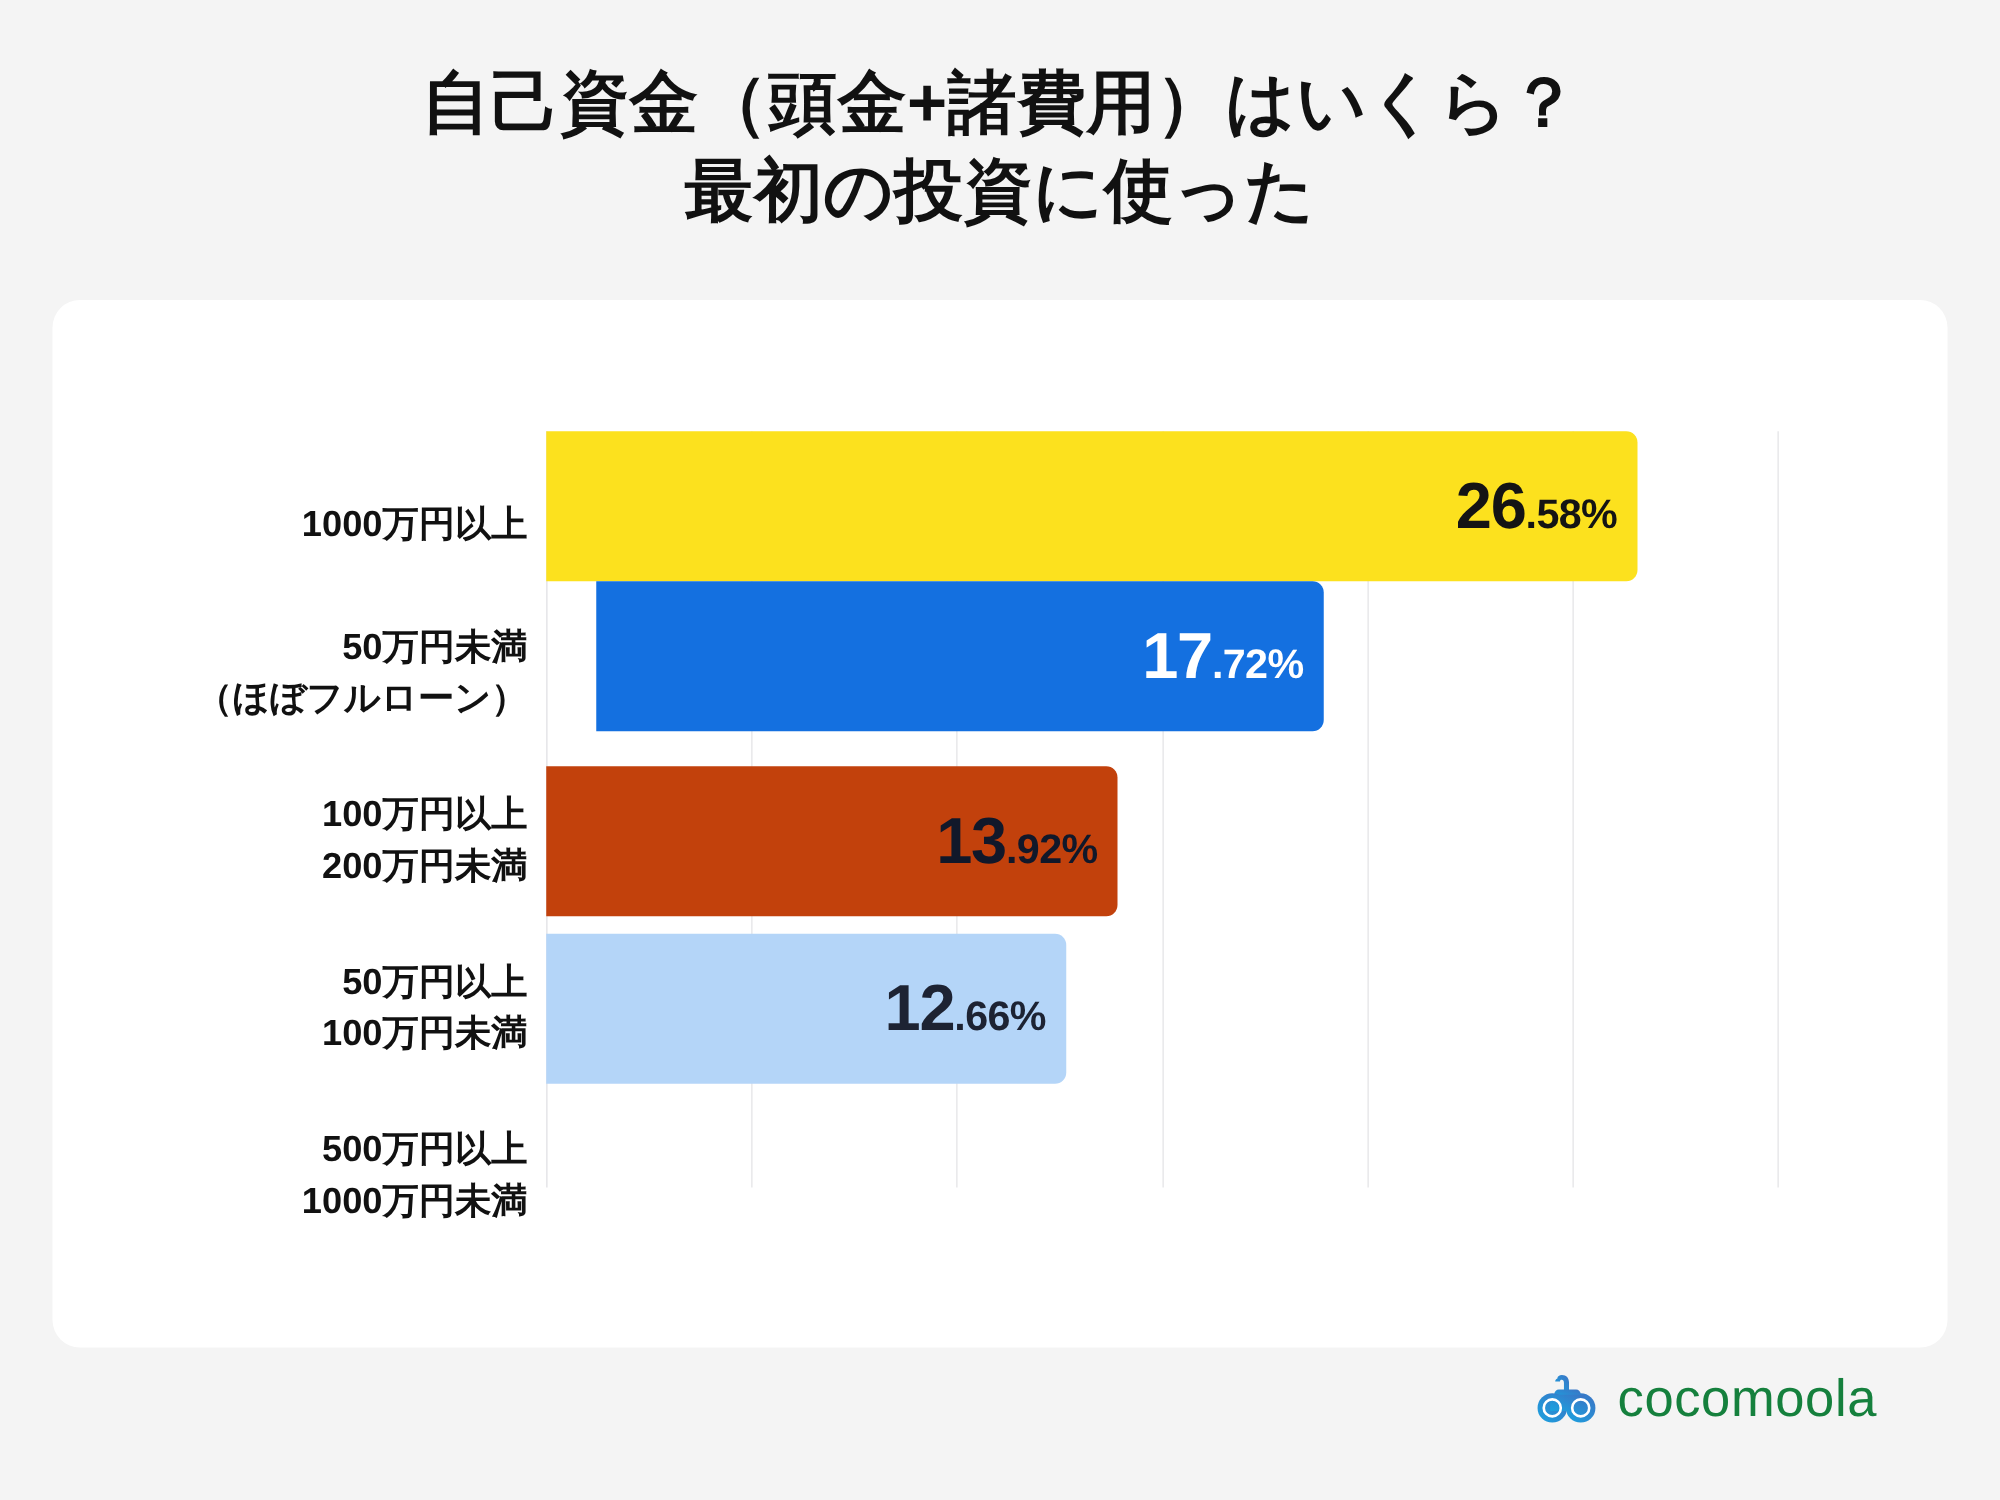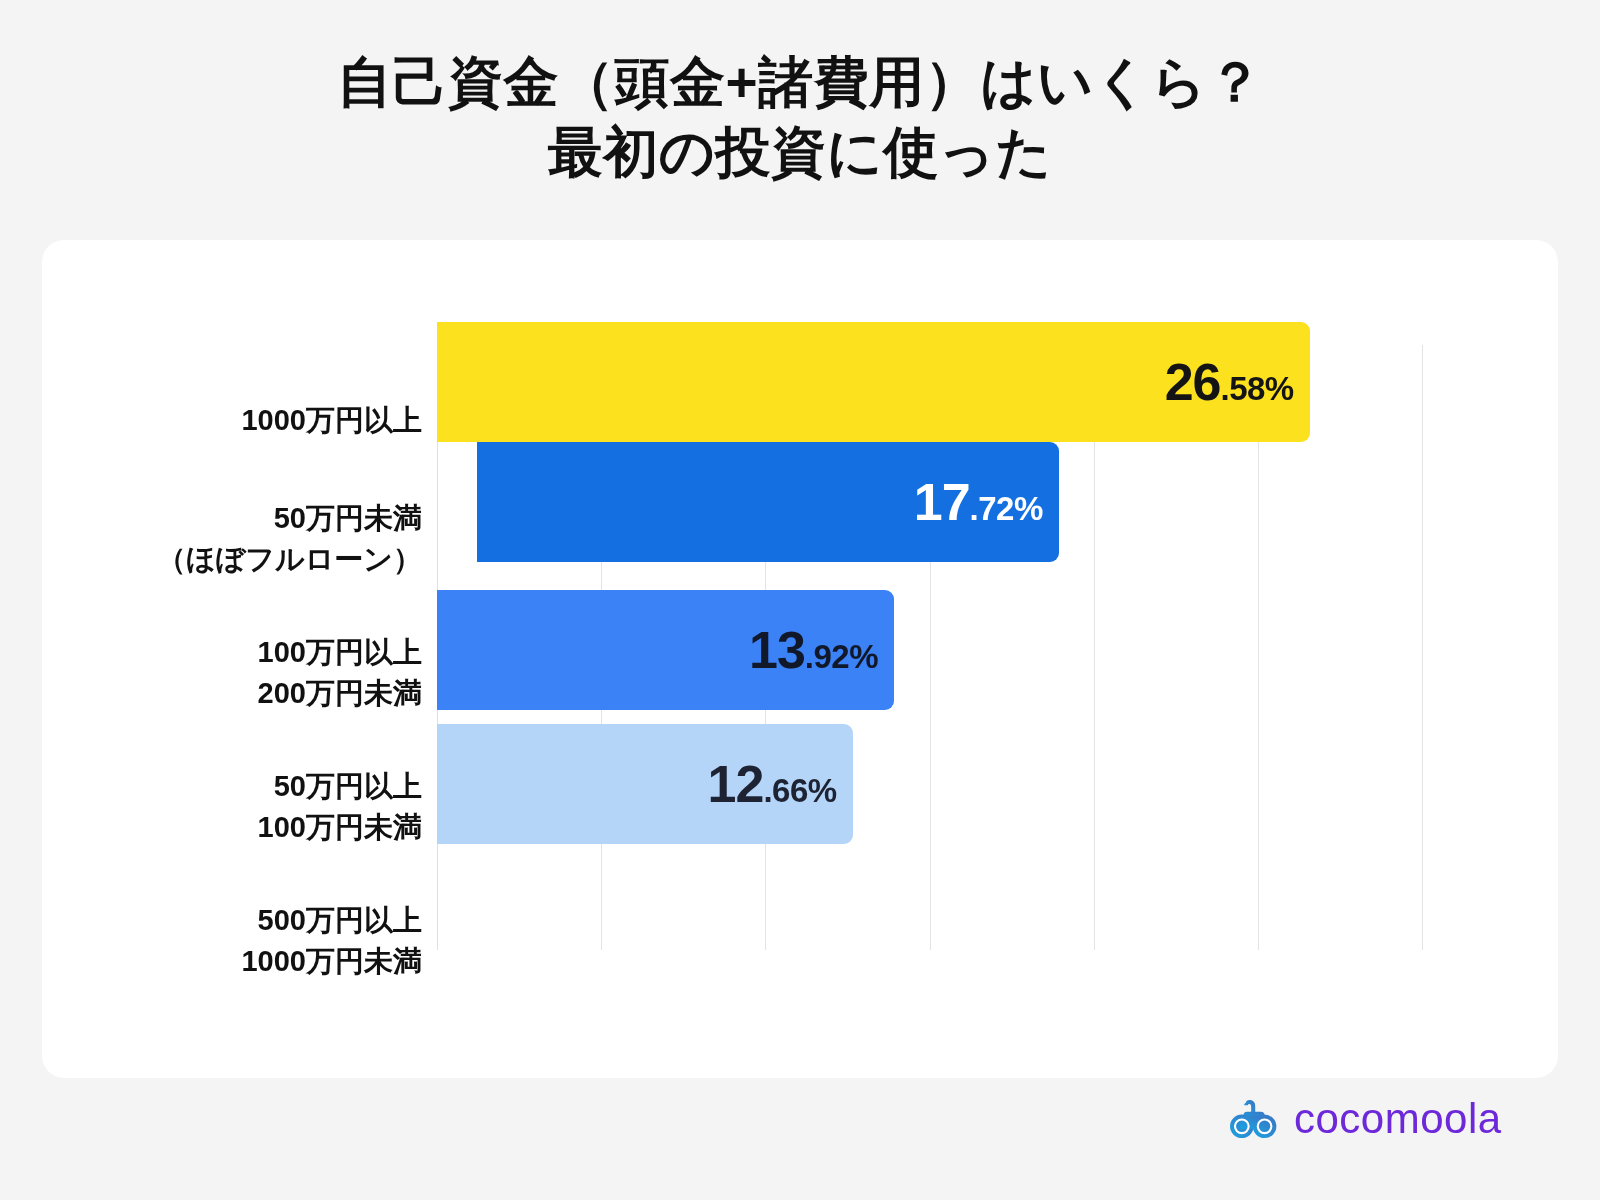--- a/index.html
+++ b/index.html
@@ -74,21 +74,21 @@
   .bars {
     position: absolute;
     inset: 0;
   }
   .bar-row {
     position: absolute;
     left: 0;
     right: 0;
     height: 97px;
     display: flex;
-    align-items: flex-end;
+    align-items: flex-start;
   }
   .bar {
     height: 120px;
     border-radius: 0 9px 9px 0;
     display: flex;
     align-items: center;
     justify-content: flex-end;
     box-sizing: border-box;
     padding-right: 16px;
   }
@@ -144,21 +144,21 @@
   }
   .logo-mark {
     width: 52px;
     height: 40px;
     flex: 0 0 auto;
   }
   .logo-text {
     font-size: 42px;
     font-weight: 400;
     letter-spacing: 0.5px;
-    color: #6d28d9;
+    color: #15803d;
     line-height: 1;
   }
 </style>
 </head>
 <body>
 
 <div class="title-block">
   <span class="title-line">自己資金（頭金+諸費用）はいくら？</span>
   <span class="title-line">最初の投資に使った</span>
 </div>
@@ -208,21 +208,21 @@
         </div>
         <div class="bar-row" style="top: 120px; margin-left: 40px;">
           <div class="bar" style="width: 581.807px; background: rgb(20, 112, 224); height: 120px;">
             <span class="bar-value" style="color: rgb(255, 255, 255);">
               <span class="v-int">17</span>
               <span class="v-dec">.72%</span>
             </span>
           </div>
         </div>
         <div class="bar-row" style="top: 268px;">
-          <div class="bar" style="width: 457.04px; background: #3b82f6; height: 120px;">
+          <div class="bar" style="width: 457.04px; background: #c2410c; height: 120px;">
             <span class="bar-value" style="color: rgb(17, 24, 42);">
               <span class="v-int">13</span>
               <span class="v-dec">.92%</span>
             </span>
           </div>
         </div>
         <div class="bar-row" style="top: 402px;">
           <div class="bar" style="width: 415.67px; background: rgb(180, 213, 248); height: 120px;">
             <span class="bar-value" style="color: rgb(29, 35, 51);">
               <span class="v-int">12</span>

